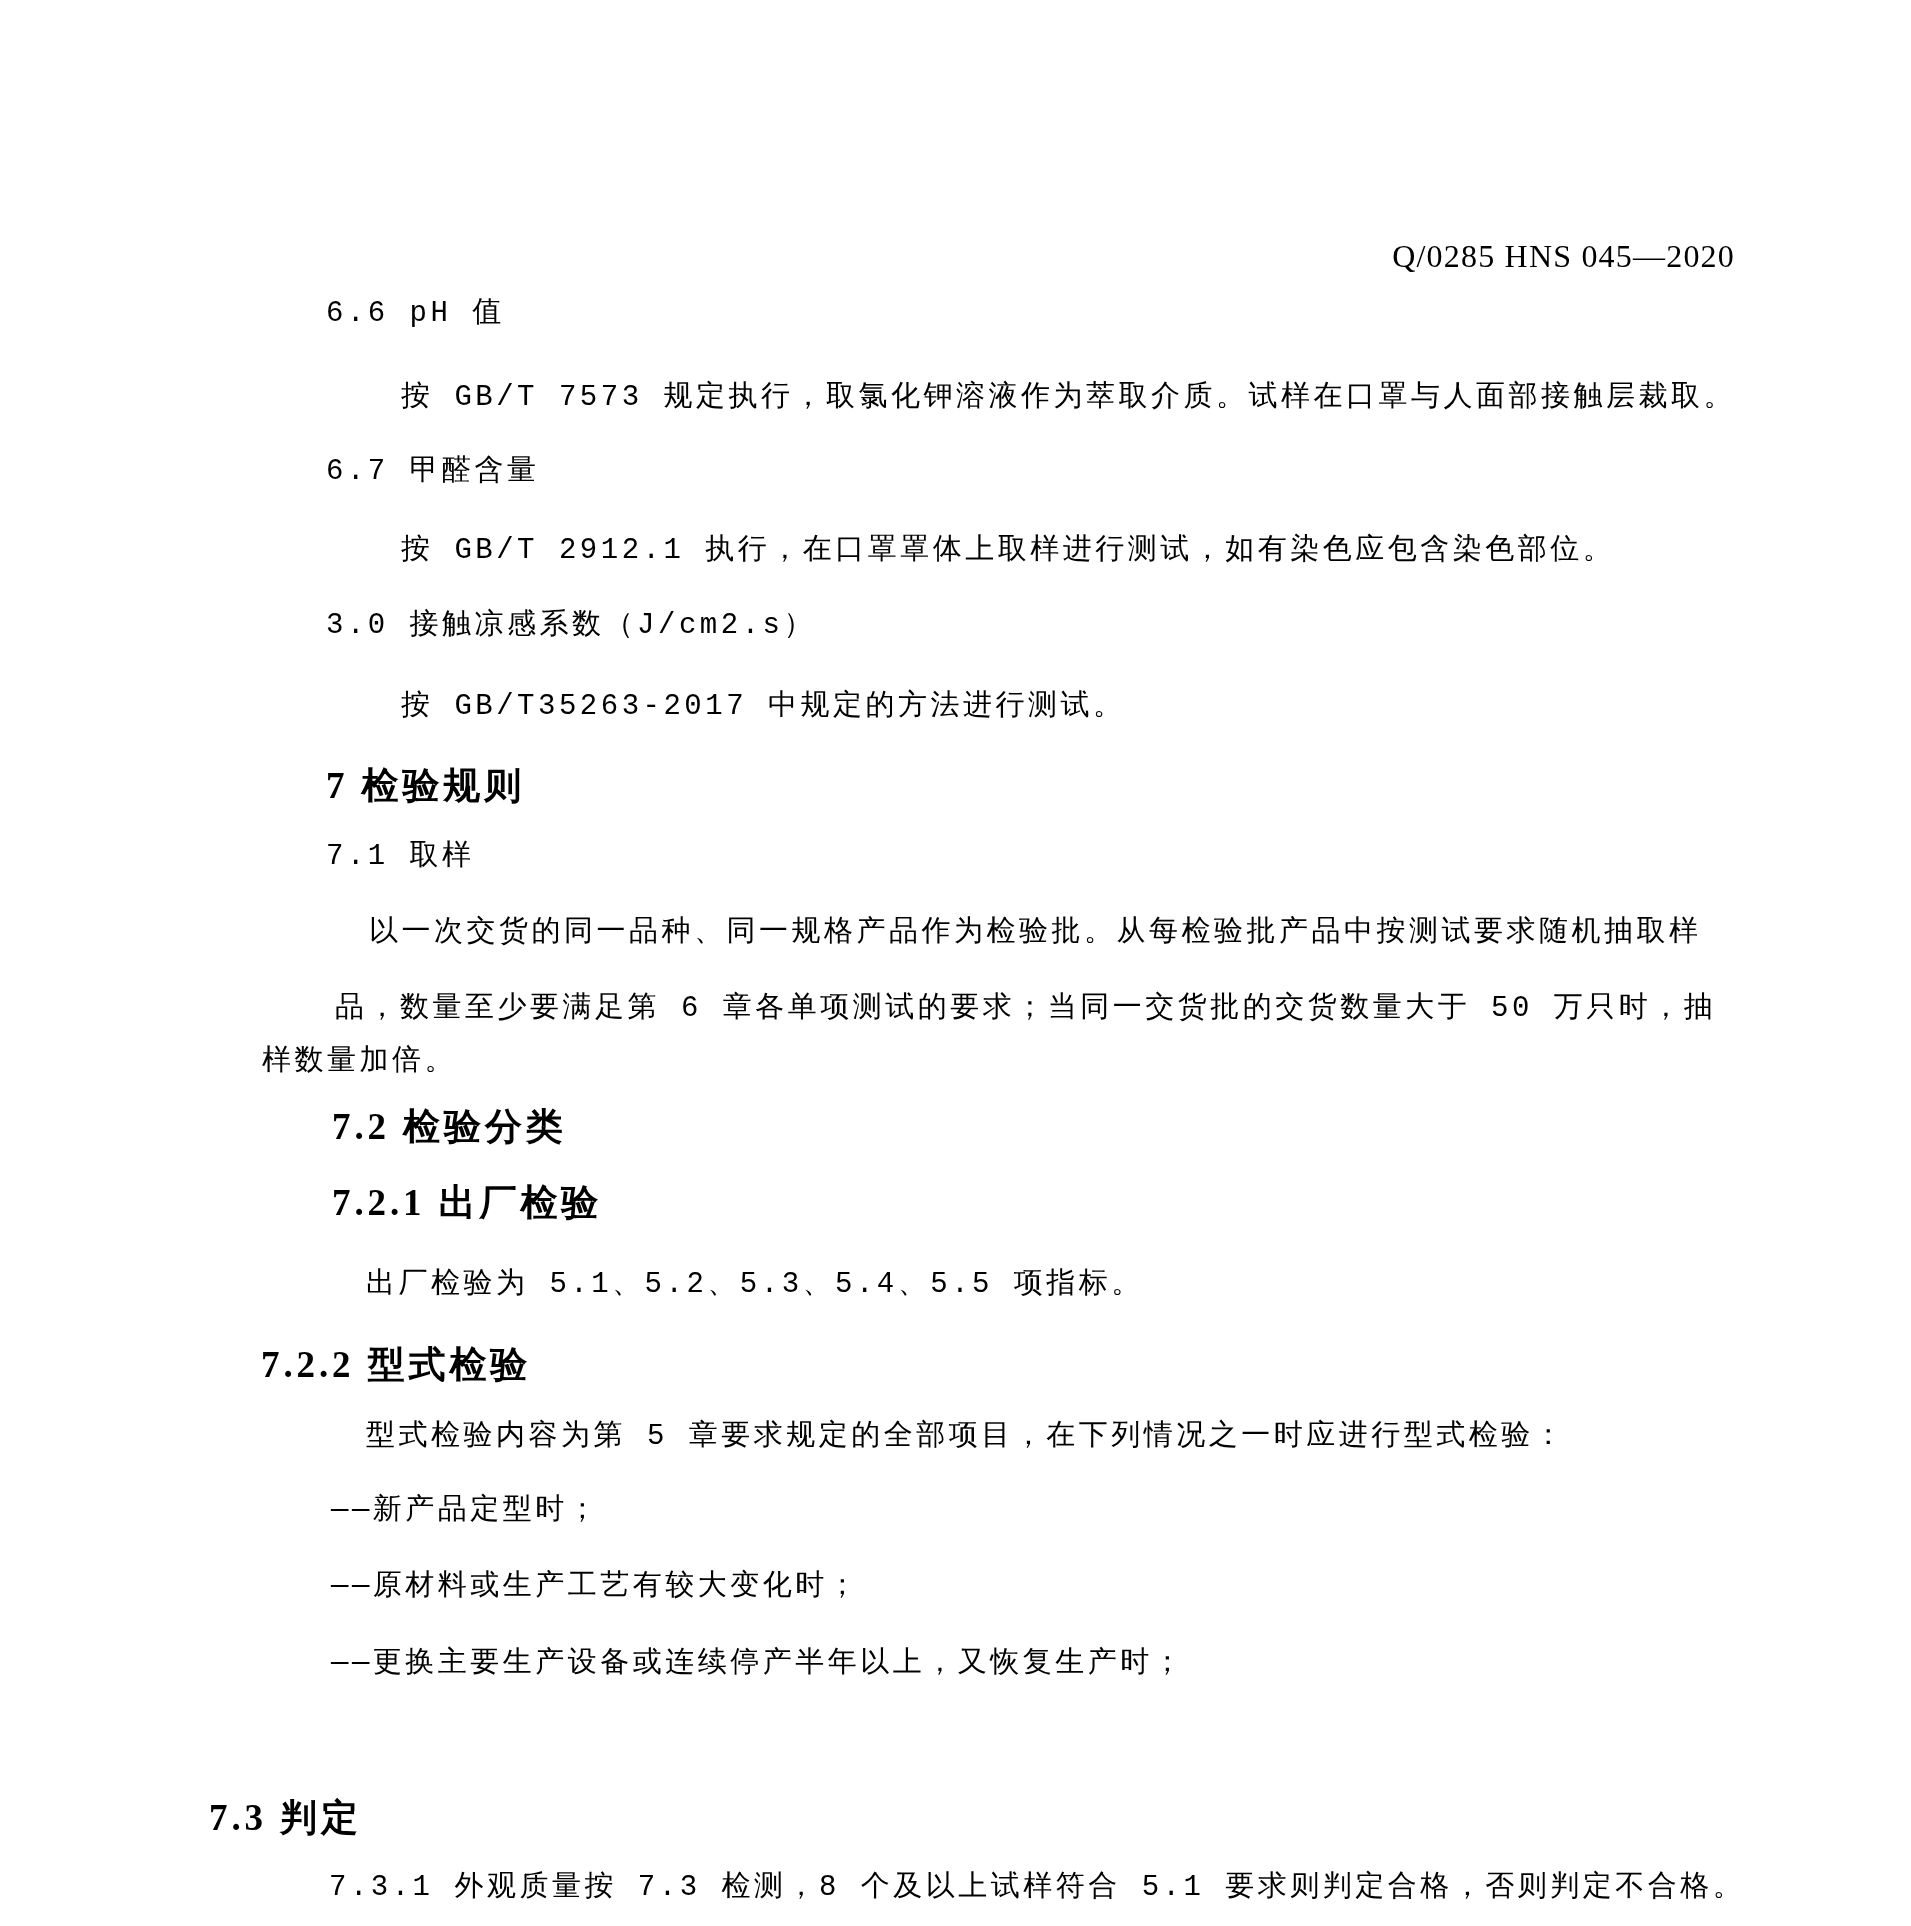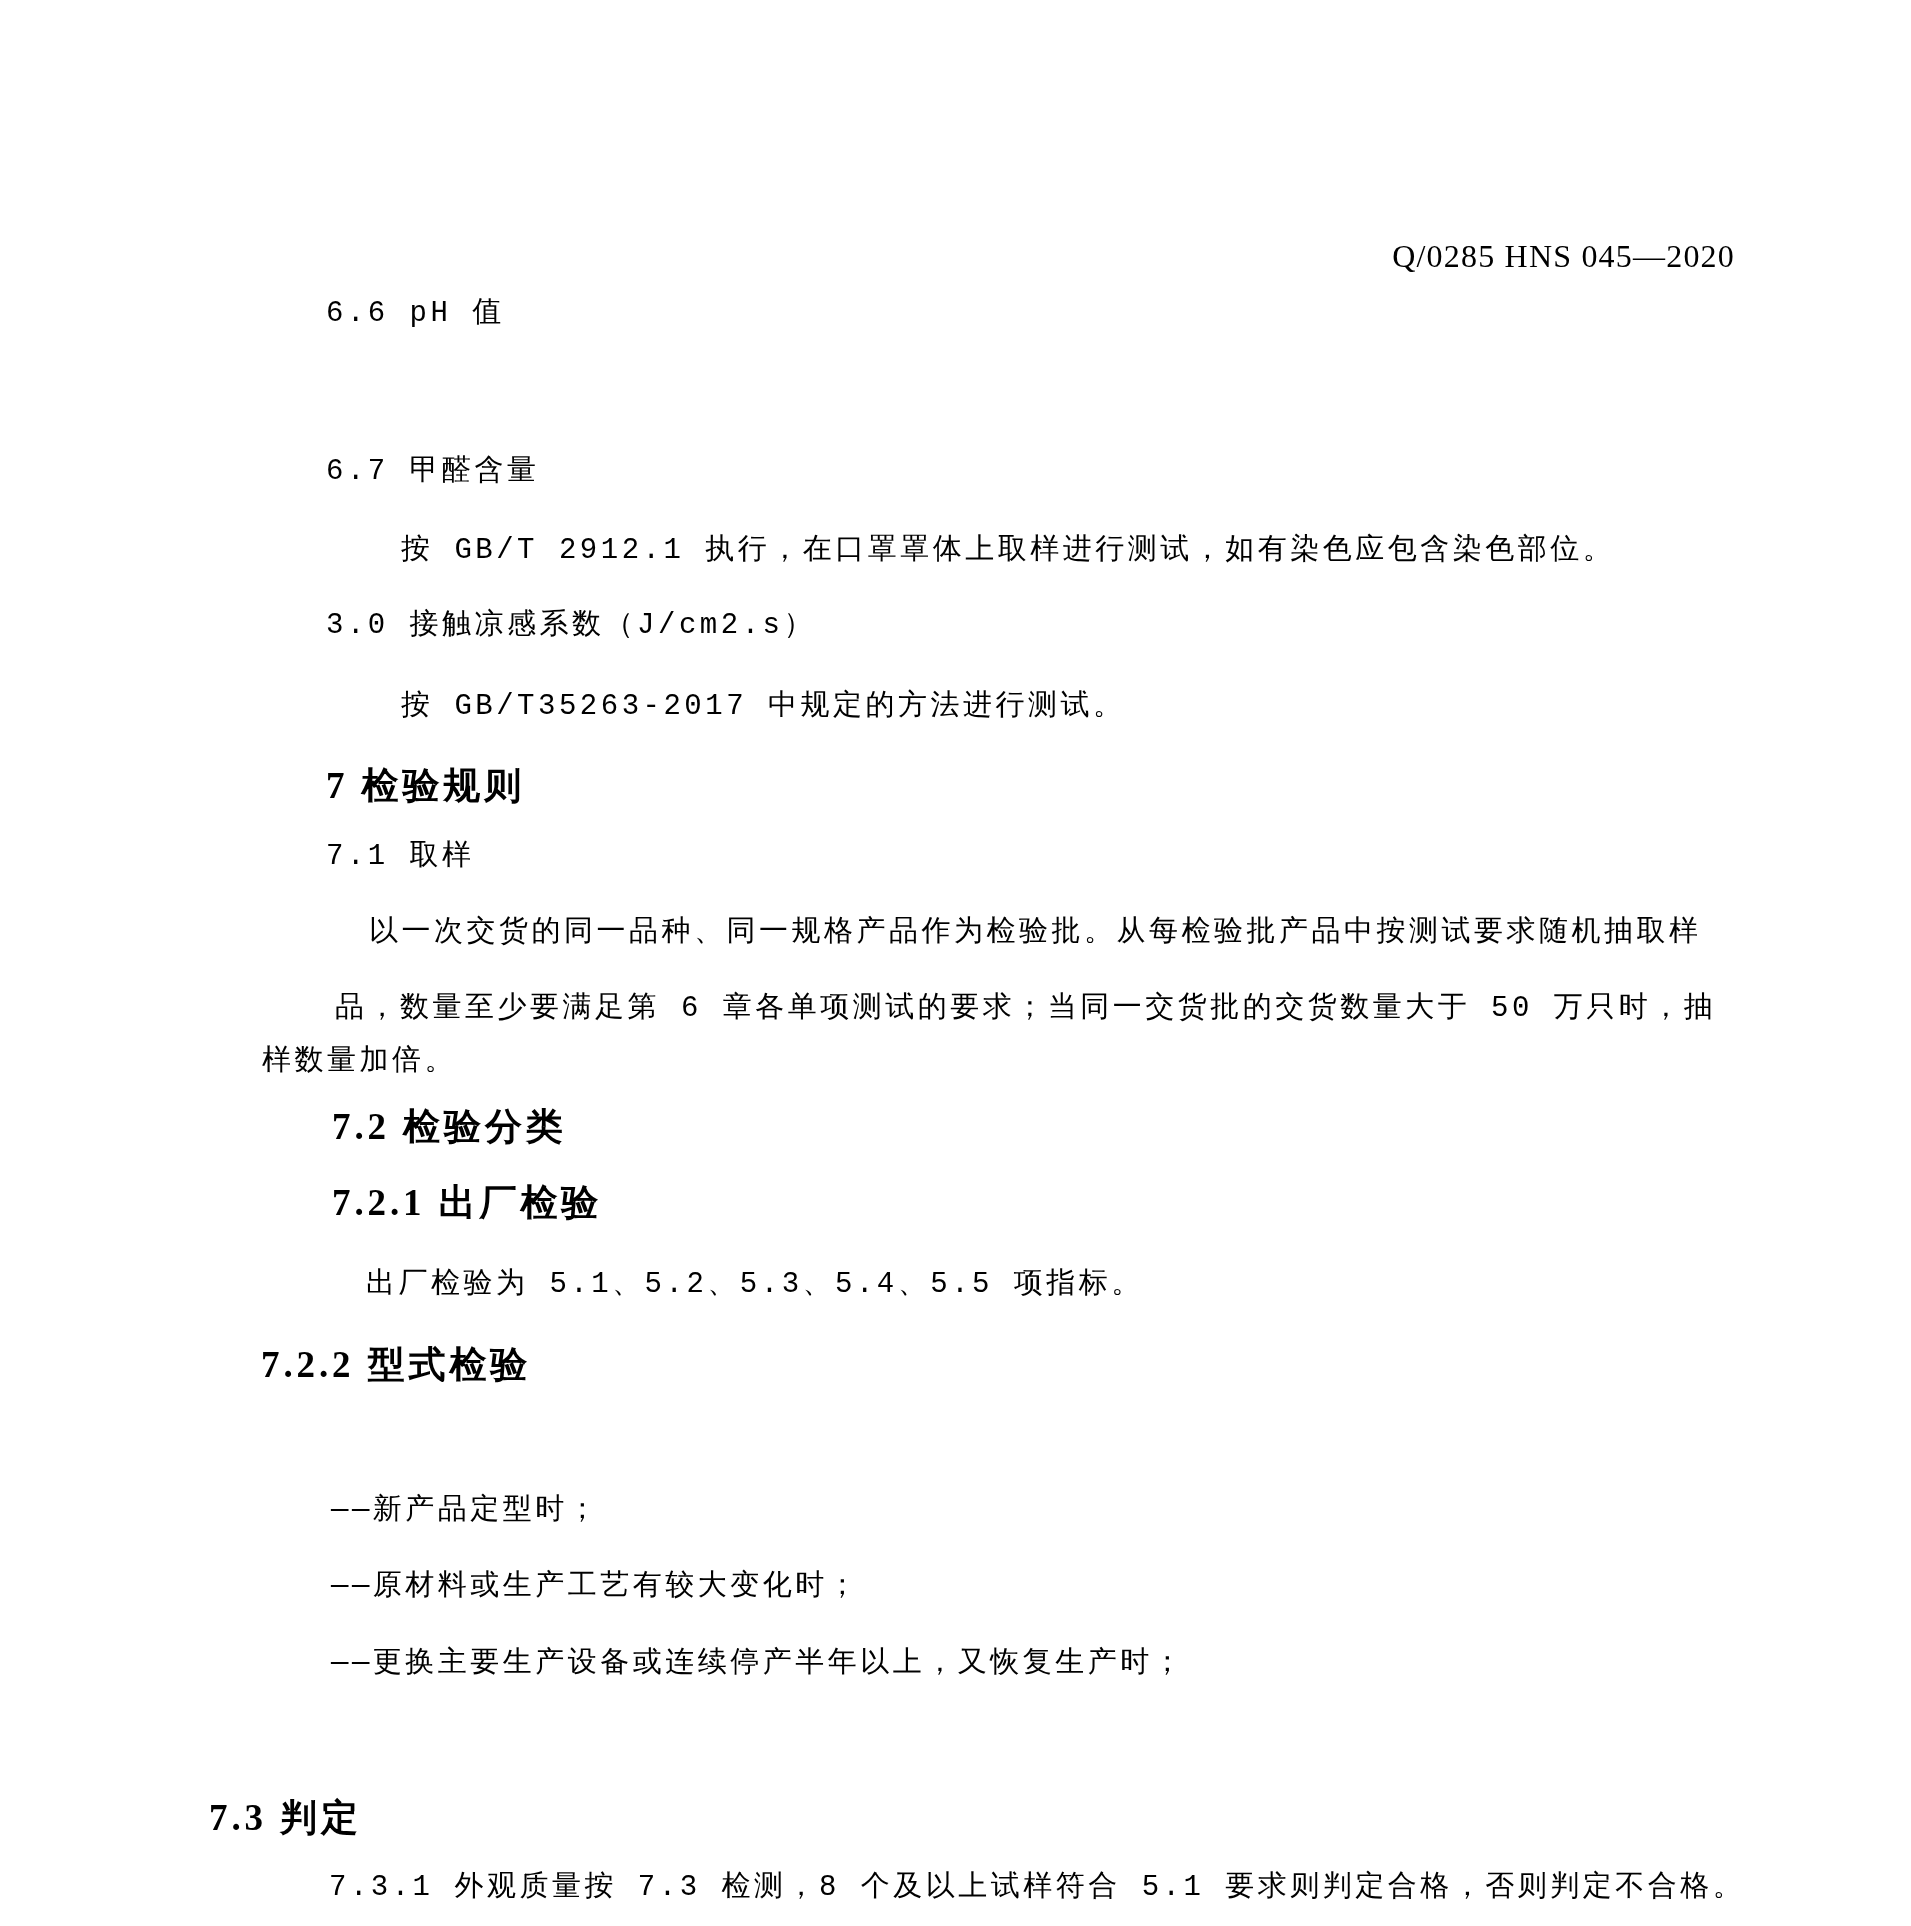--- a/index.html
+++ b/index.html
@@ -38,33 +38,35 @@
   }
 </style>
 </head>
 <body>
 
 <div class="page">
 
   <div class="hdr">Q/0285 HNS 045—2020</div>
 
   <div class="line" style="left:326px;top:297px">6.6 pH 值</div>
+  <div class="line" style="left:401px;top:381px">按 GB/T 7573 规定执行，取氯化钾溶液作为萃取介质。试样在口罩与人面部接触层裁取。</div>
   <div class="line" style="left:326px;top:455px">6.7 甲醛含量</div>
   <div class="line" style="left:401px;top:534px">按 GB/T 2912.1 执行，在口罩罩体上取样进行测试，如有染色应包含染色部位。</div>
   <div class="line" style="left:326px;top:609px">3.0 接触凉感系数（J/cm2.s）</div>
   <div class="line" style="left:401px;top:690px">按 GB/T35263-2017 中规定的方法进行测试。</div>
   <div class="line b" style="left:326px;top:765px">7 检验规则</div>
   <div class="line" style="left:326px;top:840px">7.1 取样</div>
   <div class="line" style="left:369px;top:916px">以一次交货的同一品种、同一规格产品作为检验批。从每检验批产品中按测试要求随机抽取样</div>
   <div class="line" style="left:335px;top:992px">品，数量至少要满足第 6 章各单项测试的要求；当同一交货批的交货数量大于 50 万只时，抽</div>
   <div class="line" style="left:262px;top:1045px">样数量加倍。</div>
   <div class="line b" style="left:332px;top:1106px">7.2 检验分类</div>
   <div class="line b" style="left:332px;top:1182px">7.2.1 出厂检验</div>
   <div class="line" style="left:366px;top:1268px">出厂检验为 5.1、5.2、5.3、5.4、5.5 项指标。</div>
   <div class="line b" style="left:261px;top:1344px">7.2.2 型式检验</div>
+  <div class="line" style="left:366px;top:1420px">型式检验内容为第 5 章要求规定的全部项目，在下列情况之一时应进行型式检验：</div>
   <div class="line" style="left:331px;top:1494px">——新产品定型时；</div>
   <div class="line" style="left:331px;top:1570px">——原材料或生产工艺有较大变化时；</div>
   <div class="line" style="left:331px;top:1647px">——更换主要生产设备或连续停产半年以上，又恢复生产时；</div>
   <div class="line b" style="left:209px;top:1797px">7.3 判定</div>
   <div class="line" style="left:329px;top:1871px">7.3.1 外观质量按 7.3 检测，8 个及以上试样符合 5.1 要求则判定合格，否则判定不合格。</div>
 
 </div>
 
 
 </body></html>

